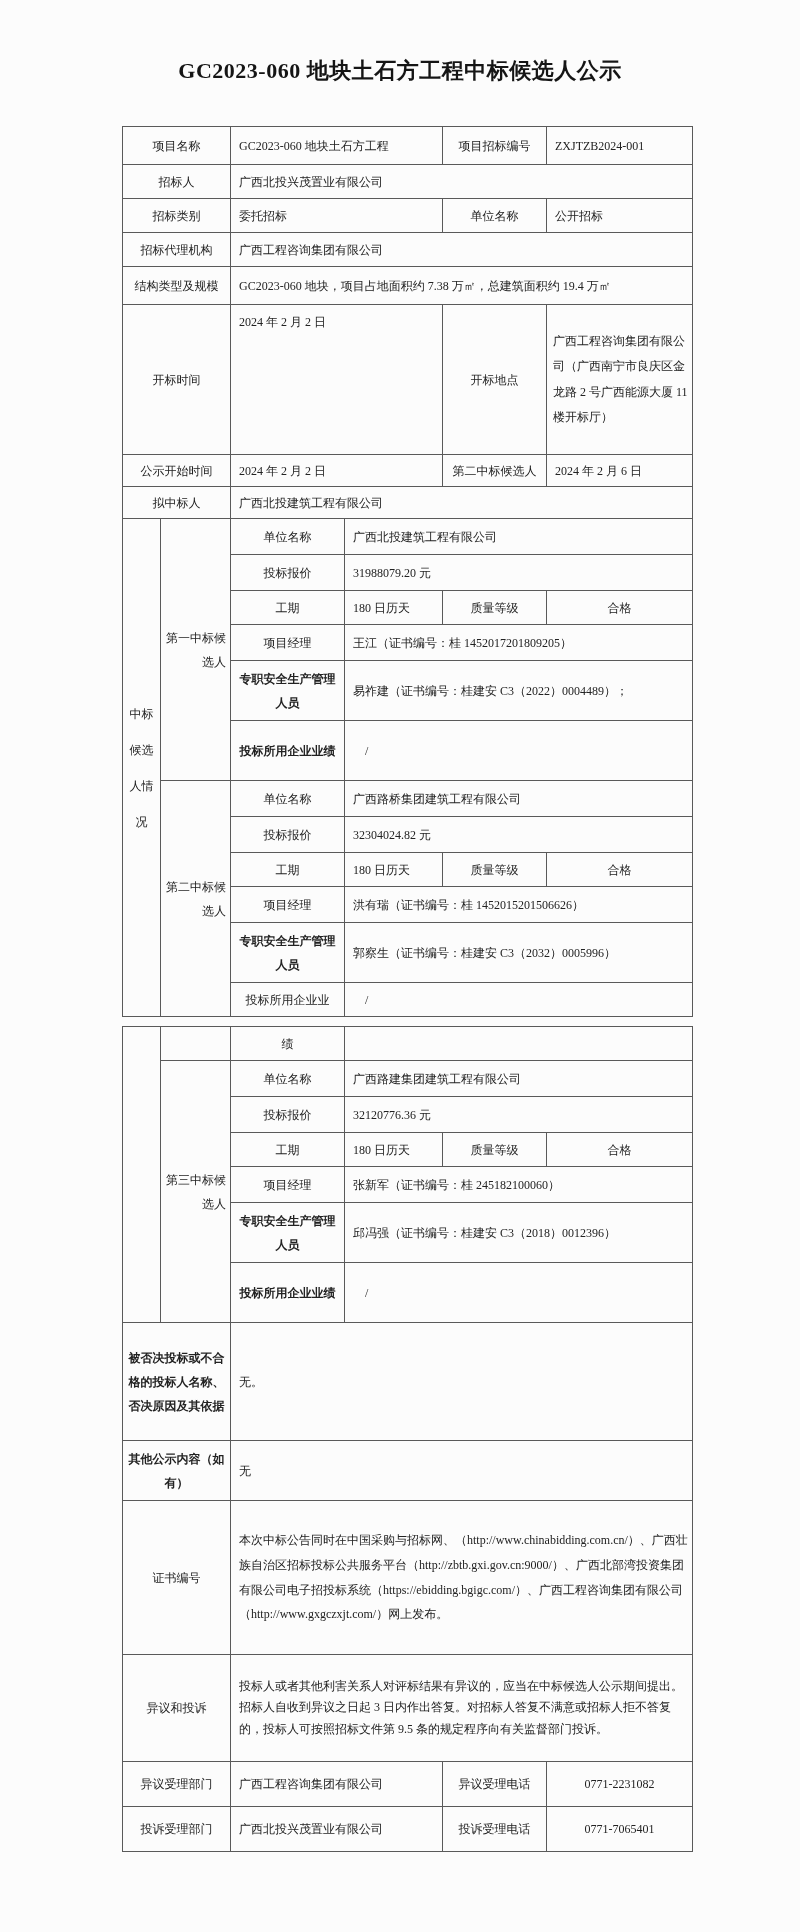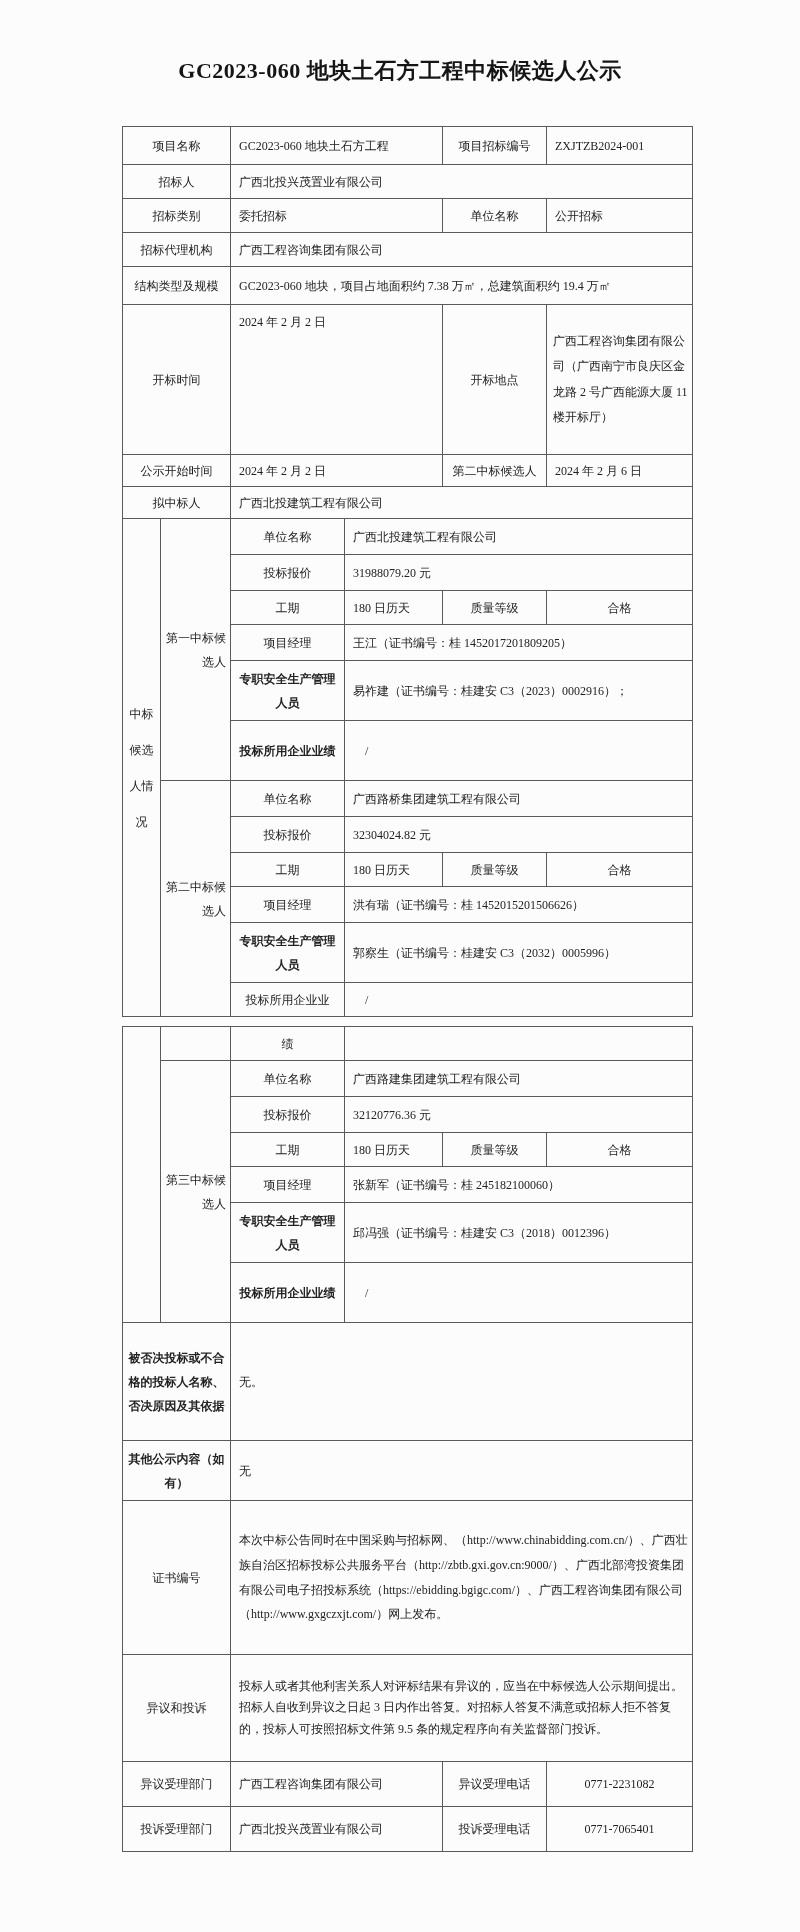--- a/index.html
+++ b/index.html
@@ -108,21 +108,21 @@
       <td class="ct">180 日历天</td>
       <td class="lbl">质量等级</td>
       <td class="lbl">合格</td>
     </tr>
     <tr style="height:36px">
       <td class="lbl">项目经理</td>
       <td class="ct" colspan="3">王江（证书编号：桂 1452017201809205）</td>
     </tr>
     <tr style="height:60px">
       <td class="lbl lbl-wrap">专职安全生产管理人员</td>
-      <td class="ct" colspan="3">易祚建（证书编号：桂建安 C3（2023）0002916）；</td>
+      <td class="ct" colspan="3">易祚建（证书编号：桂建安 C3（2022）0004489）；</td>
     </tr>
     <tr style="height:60px">
       <td class="lbl lbl-wrap">投标所用企业业绩</td>
       <td class="ct slash" colspan="3">/</td>
     </tr>
 
     <tr style="height:36px">
       <td class="rank" rowspan="6">第二中标候选人</td>
       <td class="lbl">单位名称</td>
       <td class="ct" colspan="3">广西路桥集团建筑工程有限公司</td>

